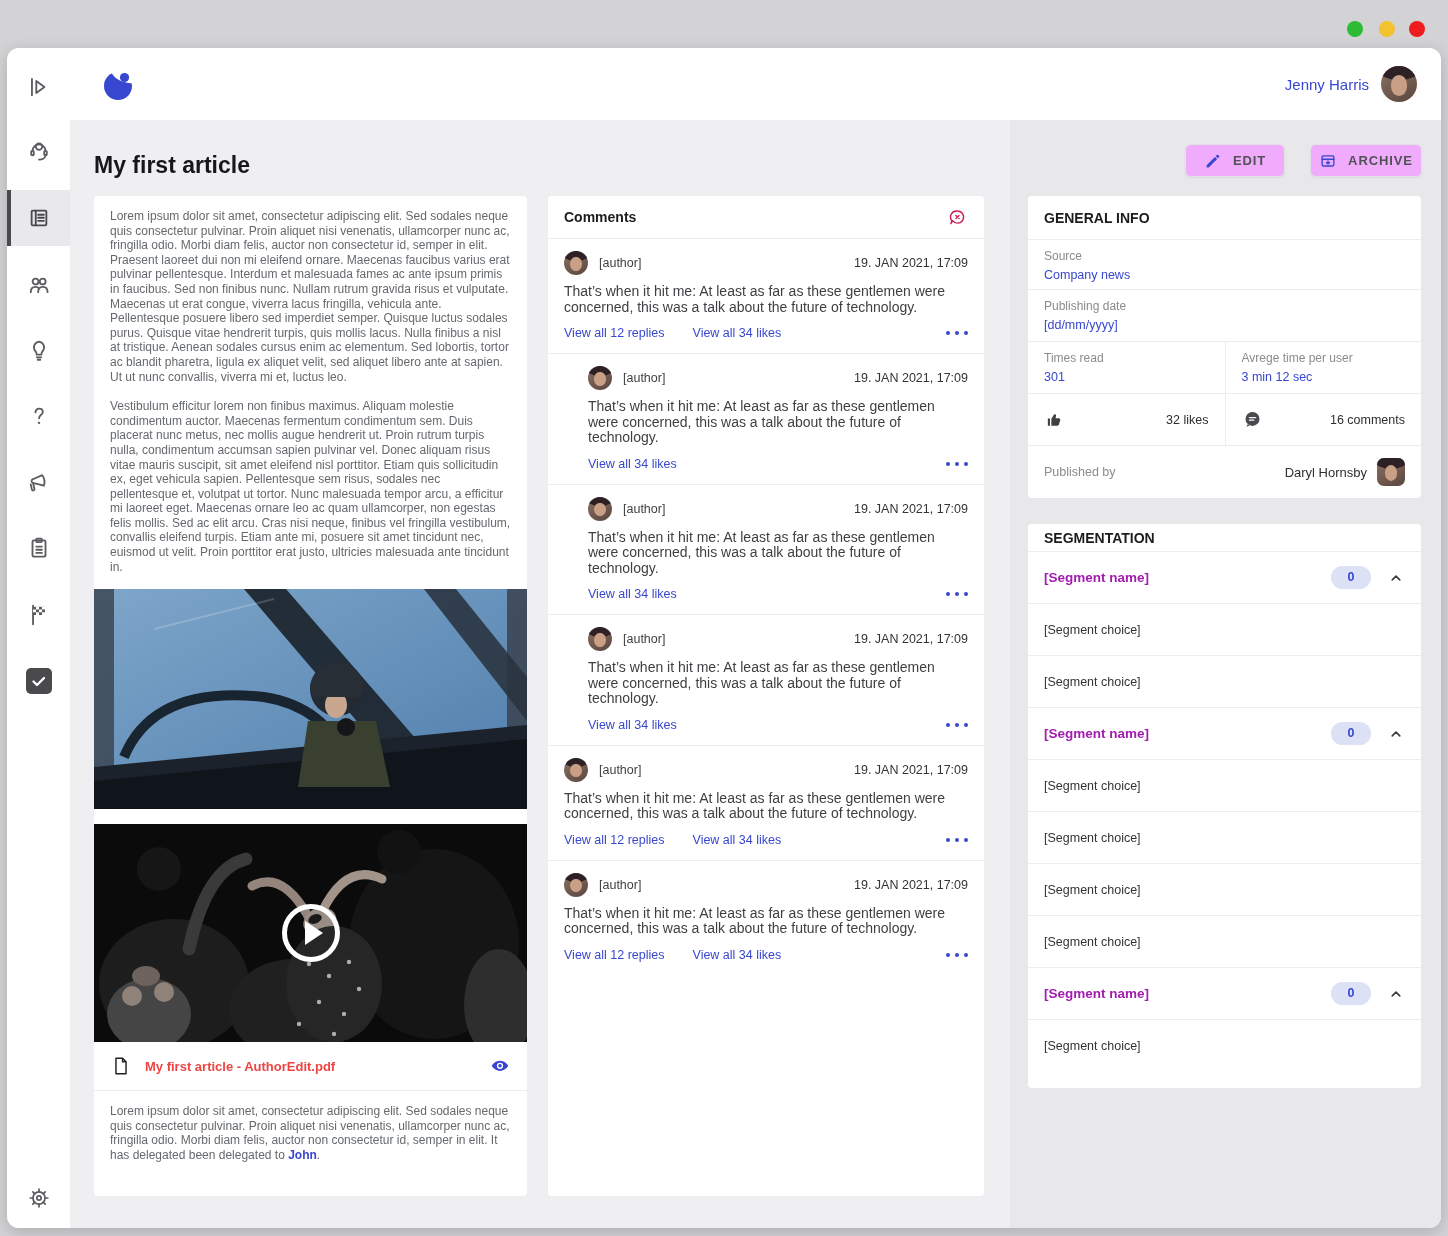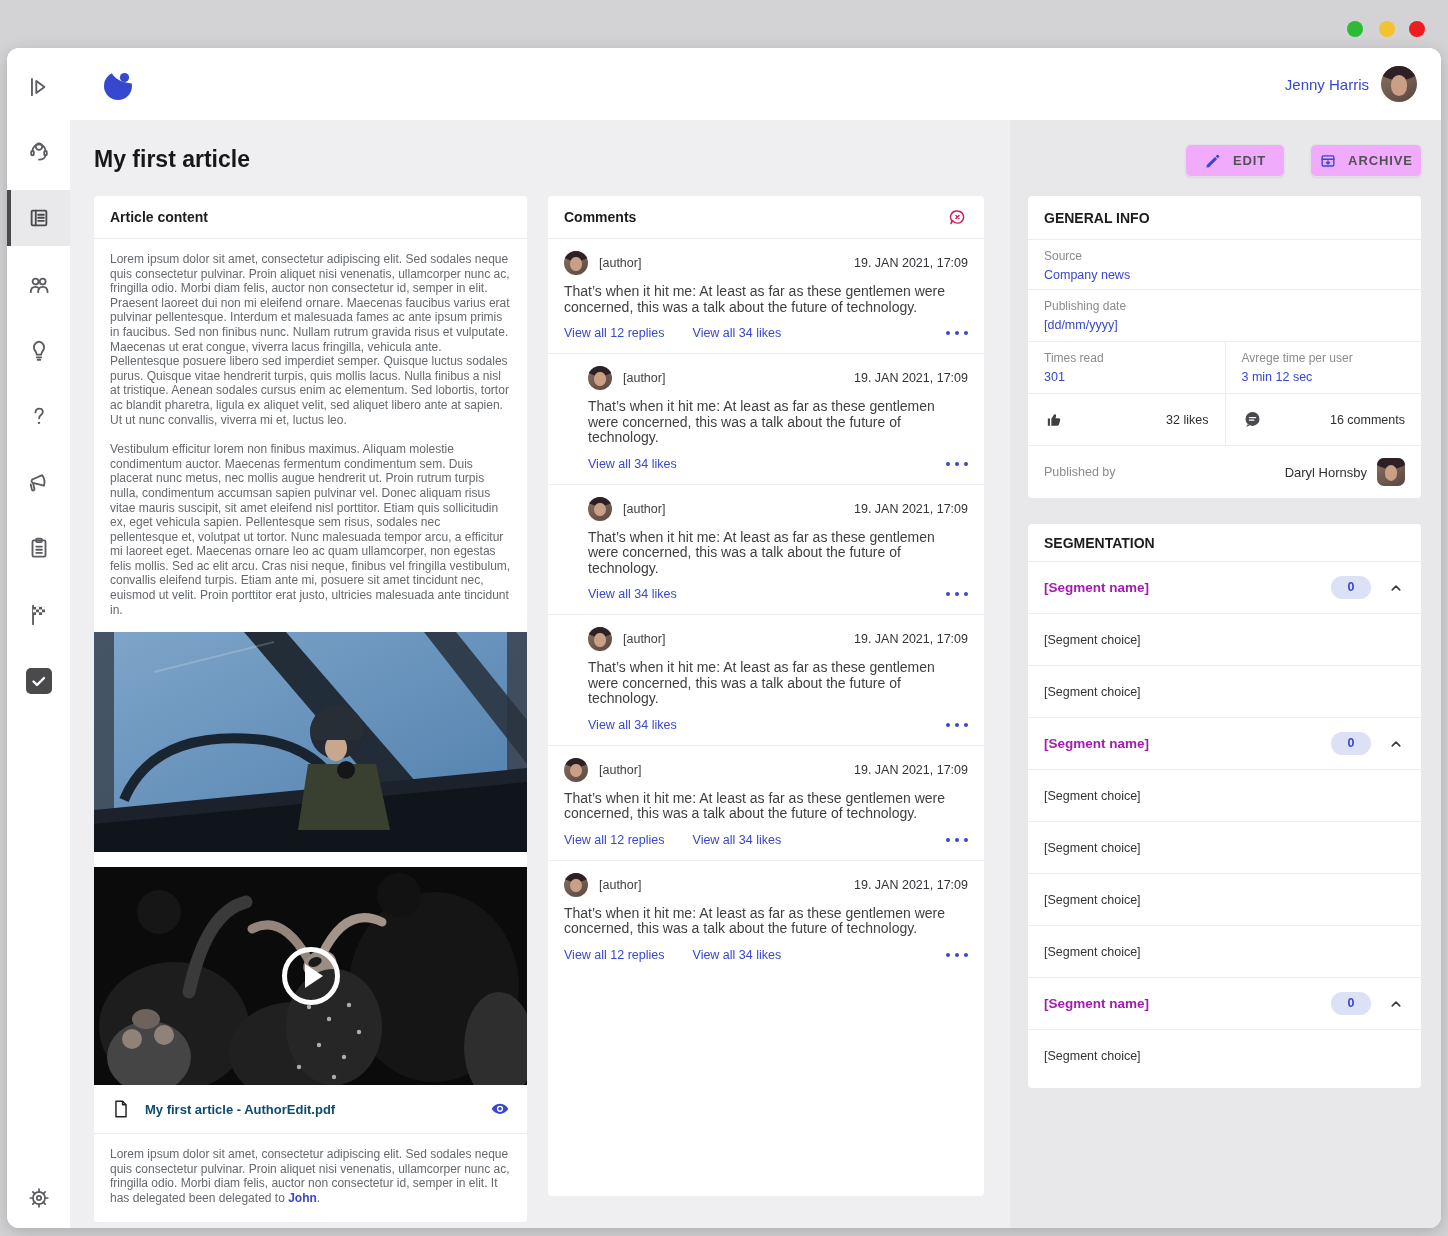--- a/index.html
+++ b/index.html
@@ -53,21 +53,21 @@
   }
   .avatar.square { border-radius:7px; }
   .av-36 { width:36px; height:36px; }
   .av-28 { width:28px; height:28px; }
   .av-24 { width:24px; height:24px; }
 
   
   .main { position:absolute; left:63px; top:72px; right:0; bottom:0; background:#efeff1; }
   .right-col { position:absolute; left:940px; top:0; bottom:0; width:431px; background:#e8e8ea; }
 
-  .page-title { position:absolute; left:24px; top:26px; font-size:23px; font-weight:700; color:#17171a; z-index:2; }
+  .page-title { position:absolute; left:24px; top:32px; font-size:23px; font-weight:700; color:#17171a; z-index:2; }
 
   .btn {
     position:absolute; top:24px; height:33px; background:#f0abfc; border:1px solid #e2e2e5;
     border-radius:6px; box-shadow:0 1px 2px rgba(0,0,0,.07);
     display:flex; align-items:center; justify-content:center; gap:11px;
     font-size:13px; font-weight:700; letter-spacing:.9px; color:#515156; cursor:pointer; z-index:2;
   }
   .btn-edit { left:1115px; width:100px; }
   .btn-archive { left:1240px; width:112px; }
 
@@ -90,21 +90,21 @@
     border:5px solid #fff; border-radius:50%; cursor:pointer;
   }
   .play-btn::after {
     content:""; position:absolute; left:18px; top:12px;
     border-left:18px solid #fff; border-top:12px solid transparent; border-bottom:12px solid transparent;
   }
   .attach-row {
     display:flex; align-items:center; gap:13px; padding:13px 16px;
     border-bottom:1px solid #ececef; cursor:pointer;
   }
-  .attach-name { font-size:13px; font-weight:700; color:#0c4a6e; }
+  .attach-name { font-size:13px; font-weight:700; color:#ef4444; }
   .attach-eye { margin-left:auto; cursor:pointer; display:flex; }
   .article-footer { padding:13px 16px 16px; font-size:12px; line-height:14.6px; color:#65696d; }
   .article-footer a { color:#3847cf; font-weight:700; text-decoration:none; }
 
   
   .comments-panel { left:478px; top:76px; width:436px; height:1000px; overflow:hidden; }
   .comments-head { justify-content:space-between; }
   .comments-off { display:flex; cursor:pointer; }
   .comment { padding:12px 16px 13px; border-bottom:1px solid #ececef; }
   .comment:last-child { border-bottom:none; }
@@ -287,21 +287,20 @@
         <svg width="18" height="18" viewBox="0 0 24 24" fill="none" stroke="#3847cf" stroke-width="1.8" stroke-linecap="round" stroke-linejoin="round">
           <rect x="4.2" y="5.2" width="15.6" height="13.4" rx="1.5"></rect>
           <path d="M4.2 9.6h15.6"></path>
           <path d="M12 11.8v4M10 14l2 1.9 2-1.9"></path>
         </svg>
       </span>
       <span>ARCHIVE</span>
     </button>
 
     <section class="panel article-panel">
-      <div class="panel-head">Article content</div>
       <div class="article-text">
         <p>Lorem ipsum dolor sit amet, consectetur adipiscing elit. Sed sodales neque quis consectetur pulvinar. Proin aliquet nisi venenatis, ullamcorper nunc ac, fringilla odio. Morbi diam felis, auctor non consectetur id, semper in elit. Praesent laoreet dui non mi eleifend ornare. Maecenas faucibus varius erat pulvinar pellentesque. Interdum et malesuada fames ac ante ipsum primis in faucibus. Sed non finibus nunc. Nullam rutrum gravida risus et vulputate. Maecenas ut erat congue, viverra lacus fringilla, vehicula ante. Pellentesque posuere libero sed imperdiet semper. Quisque luctus sodales purus. Quisque vitae hendrerit turpis, quis mollis lacus. Nulla finibus a nisl at tristique. Aenean sodales cursus enim ac elementum. Sed lobortis, tortor ac blandit pharetra, ligula ex aliquet velit, sed aliquet libero ante at sapien. Ut ut nunc convallis, viverra mi et, luctus leo.</p>
         <p>Vestibulum efficitur lorem non finibus maximus. Aliquam molestie condimentum auctor. Maecenas fermentum condimentum sem. Duis placerat nunc metus, nec mollis augue hendrerit ut. Proin rutrum turpis nulla, condimentum accumsan sapien pulvinar vel. Donec aliquam risus vitae mauris suscipit, sit amet eleifend nisl porttitor. Etiam quis sollicitudin ex, eget vehicula sapien. Pellentesque sem risus, sodales nec pellentesque et, volutpat ut tortor. Nunc malesuada tempor arcu, a efficitur mi laoreet eget. Maecenas ornare leo ac quam ullamcorper, non egestas felis mollis. Sed ac elit arcu. Cras nisi neque, finibus vel fringilla vestibulum, convallis eleifend turpis. Etiam ante mi, posuere sit amet tincidunt nec, euismod ut velit. Proin porttitor erat justo, ultricies malesuada ante tincidunt in.</p>
       </div>
 
       <div class="img-wrap">
         <svg class="article-img" width="433" height="220" viewBox="0 0 433 220" preserveAspectRatio="none">
           <defs>
             <linearGradient id="sky" x1="0" y1="0" x2="1" y2="1">
               <stop offset="0" stop-color="#7fa6ca"></stop>
@@ -543,21 +542,21 @@
         </div>
       </div>
       <div class="gi-pub">
         <span class="gi-pub-label">Published by</span>
         <span class="gi-pub-name">Daryl Hornsby</span>
         <div class="avatar av-28 square"></div>
       </div>
     </section>
 
     <section class="panel card-seg" style="position:absolute;left:958px;top:404px;width:393px;height:564px;">
-      <div class="panel-head" style="height:38px">SEGMENTATION</div>
+      <div class="panel-head" style="height:28px">SEGMENTATION</div>
       <div>
   <div class="seg-row">
     <span class="seg-name">[Segment name]</span>
     <span class="seg-badge">0</span>
     <span class="seg-chevron">
       <svg width="18" height="18" viewBox="0 0 24 24" fill="none" stroke="#3c3c40" stroke-width="2.2" stroke-linecap="round" stroke-linejoin="round">
         <path d="M7 14.5l5-5 5 5"></path>
       </svg>
     </span>
   </div>

